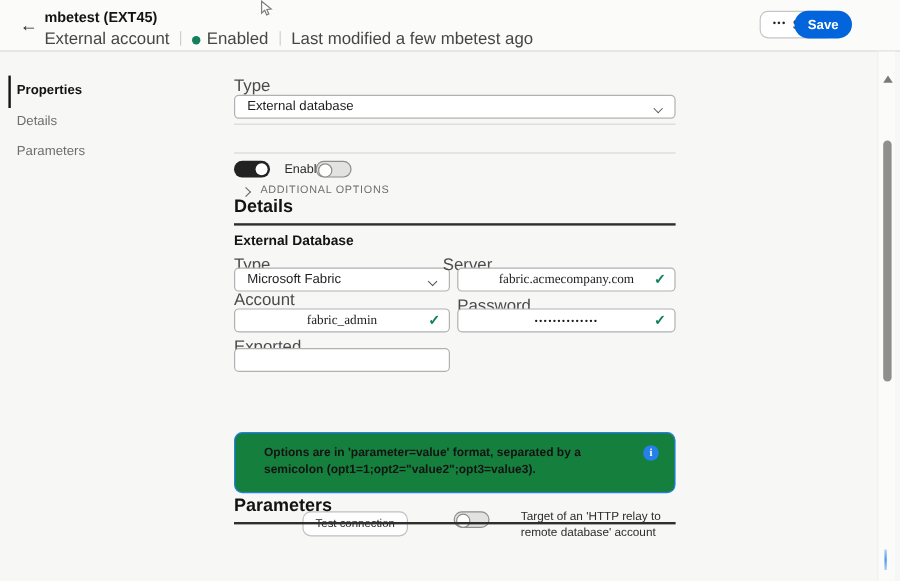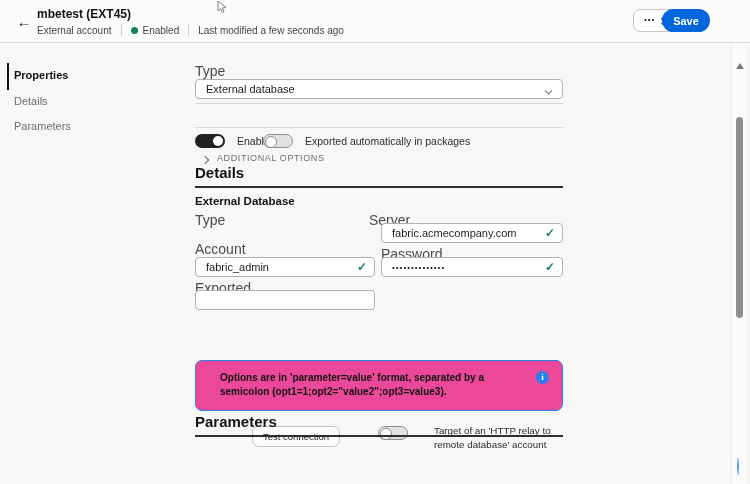--- a/index.html
+++ b/index.html
@@ -5,40 +5,40 @@
   * { margin:0; padding:0; box-sizing:border-box; }
   html,body { width:750px; height:484px; }
   body { font-family:"Liberation Sans", sans-serif; background:#f7f7f6; color:#2c2c2c; }
   .page { position:relative; width:750px; height:484px; overflow:hidden; background:#f7f7f6; }
 
   
   .header { position:absolute; top:0; left:0; width:750px; height:43px; background:#fbfbfa; border-bottom:1px solid #d9d9d9; }
   .back-btn { position:absolute; left:14px; top:11px; width:20px; height:20px; font-size:15px; color:#222; cursor:pointer; display:flex; align-items:center; justify-content:center; background:none; border:none; }
   .back-btn::before { content:"←"; }
   .hdr-title { position:absolute; left:37px; top:7px; font-size:12px; font-weight:bold; color:#131313; }
-  .hdr-sub { position:absolute; left:37px; top:24px; display:flex; align-items:center; gap:9px; font-size:10px; color:#464646; }
+  .hdr-sub { position:absolute; left:37px; top:24px; display:flex; align-items:center; gap:9px; font-size:14px; color:#464646; }
   .sep { width:1px; height:12px; background:#cfcfcf; }
   .status-dot { display:inline-block; width:7px; height:7px; border-radius:50%; background:#12805C; margin-right:5px; vertical-align:middle; }
   .more-btn { position:absolute; left:633px; top:9px; height:23px; padding:0 10px; background:#fff; border:1px solid #c6c6c6; border-radius:7px; font-size:11px; color:#222; display:flex; align-items:center; gap:5px; cursor:pointer; font-family:inherit; }
   .more-dots { font-size:8px; letter-spacing:1px; color:#222; position:relative; top:-1px; }
   .save-btn { position:absolute; left:662px; top:9px; width:48px; height:23px; background:#0265DC; color:#fff; border:none; border-radius:12px; font-size:11px; font-weight:bold; cursor:pointer; font-family:inherit; }
 
   
   .cursor { position:absolute; left:216px; top:0; width:12px; height:14px; opacity:.75; }
 
   
   .side-item { position:absolute; left:14px; font-size:11px; color:#6e6e6e; cursor:pointer; }
   .side-item.active { color:#131313; font-weight:bold; }
   .active-bar { position:absolute; left:7px; top:63px; width:2px; height:27px; background:#131313; }
 
   
   .content { position:absolute; left:195px; top:43px; width:368px; height:441px; }
   .flabel { font-size:14px; color:#4b4b4b; }
   .field { background:#fff; border:1px solid #b1b1b1; border-radius:4px; height:20px; font-size:11px; color:#1d1d1d; display:flex; align-items:center; padding:0 10px; position:relative; }
-  input.field { width:100%; font-family:Liberation Sans, sans-serif; }
+  input.field { width:100%; font-family:Liberation Serif, serif;text-align:center; }
   .dropdown { cursor:pointer; }
   .chev-down { position:absolute; right:10px; top:7px; width:7px; height:7px; border-right:1.6px solid #4b4b4b; border-bottom:1.6px solid #4b4b4b; transform:rotate(45deg) scale(.8); }
   .valid-check { position:absolute; right:8px; top:3px; color:#12805C; font-size:12px; font-weight:bold; }
   .valid-check::before { content:"✓"; }
   .divider { position:absolute; left:0; width:368px; height:1px; background:#d8d8d8; }
 
   .addopts { position:absolute; left:7px; top:110px; display:flex; align-items:flex-end; gap:9px; cursor:pointer; }
   .chev-right { width:6px; height:6px; border-right:1.4px solid #6e6e6e; border-top:1.4px solid #6e6e6e; transform:rotate(45deg); }
   .addopts-label { font-size:9px; letter-spacing:.6px; color:#6e6e6e; }
 
@@ -46,21 +46,21 @@
   .toggle.on { background:#222222; }
   .toggle.on::after { content:""; position:absolute; right:2px; top:2px; width:10px; height:10px; border-radius:50%; background:#fff; }
   .toggle.off { background:#e2e2e0; border:1px solid #8e8e8e; }
   .toggle.off::after { content:""; position:absolute; left:1px; top:1px; width:10px; height:10px; border-radius:50%; background:#fff; border:1px solid #8e8e8e; }
   .toggle-row { position:absolute; display:flex; align-items:center; gap:12px; font-size:10.5px; color:#2c2c2c; }
 
   .h-section { font-size:15px; font-weight:bold; color:#131313; }
   .h-rule { position:absolute; left:0; width:368px; height:2px; background:#2e2e2e; }
   .subhead { font-size:11.5px; font-weight:bold; color:#131313; }
 
-  .info-box { position:absolute; left:0; top:317px; width:368px; height:51px; border:1.5px solid #2680EB; border-radius:7px; background:#ec4899; }
+  .info-box { position:absolute; left:0; top:317px; width:368px; height:51px; border:1.5px solid #2680EB; border-radius:7px; background:#15803d; }
   .info-text { position:absolute; left:24px; top:10px; width:300px; font-size:10px; font-weight:bold; color:#131313; line-height:1.35; }
   .info-icon { position:absolute; right:13px; top:10px; width:13px; height:13px; border-radius:50%; background:#2680EB; color:#fff; font-size:9px; font-weight:bold; text-align:center; line-height:13px; cursor:pointer; }
   .info-icon::before { content:"i"; font-family:"Liberation Serif", serif; }
 
   .test-btn { position:absolute; left:57px; top:383px; height:21px; padding:0 10px; background:#fdfdfd; border:1px solid #c0c0c0; border-radius:7px; font-size:9.5px; color:#222; cursor:pointer; font-family:inherit; }
 
   .relay-row { position:absolute; left:183px; top:381px; display:flex; gap:26px; width:185px; }
   .relay-label { font-size:9.8px; line-height:1.45; color:#2c2c2c; }
 
   
@@ -75,21 +75,21 @@
 <div class="page">
 
   <div class="header">
     <button class="back-btn"></button>
     <div class="hdr-title">mbetest (EXT45)</div>
     <div class="hdr-sub">
       <span>External account</span>
       <span class="sep"></span>
       <span><span class="status-dot"></span><span>Enabled</span></span>
       <span class="sep"></span>
-      <span>Last modified a few seconds ago</span>
+      <span>Last modified a few mbetest ago</span>
     </div>
     <button class="more-btn">
       <span class="more-dots">•••</span>
       <span>Save</span>
     </button>
     <button class="save-btn">Save</button>
   </div>
 
   <svg class="cursor" viewBox="0 0 12 14">
     <path d="M2 1 L2 11 L4.6 8.6 L6.2 12.4 L8 11.6 L6.4 7.9 L10 7.6 Z" fill="#ffffff" stroke="#555" stroke-width="1"></path>
@@ -114,28 +114,31 @@
       <span class="addopts-label">ADDITIONAL OPTIONS</span>
     </div>
     <div class="divider" style="top:84px"></div>
 
     <div class="toggle-row" style="left:0;top:91px">
       <span class="toggle on"></span>
       <span>Enabled</span>
     </div>
     <div class="toggle-row" style="left:68px;top:91px">
       <span class="toggle off"></span>
-      <span>Exported automatically in packages</span>
     </div>
 
     <div class="h-section" style="position:absolute;left:0;top:121px">Details</div>
     <div class="h-rule" style="top:143px"></div>
     <div class="subhead" style="position:absolute;left:0;top:152px">External Database</div>
 
     <div class="flabel" style="position:absolute;left:0;top:169px">Type</div>
+    <div class="field dropdown" style="position:absolute;left:0;top:180px;width:180px">
+      <span>Microsoft Fabric</span>
+      <span class="chev-down"></span>
+    </div>
     <div class="flabel" style="position:absolute;left:174px;top:169px">Server</div>
     <div style="position:absolute;left:186px;top:180px;width:182px">
       <input class="field" value="fabric.acmecompany.com" style="">
       <span class="valid-check"></span>
     </div>
 
     <div class="flabel" style="position:absolute;left:0;top:198px">Account</div>
     <div style="position:absolute;left:0;top:214px;width:180px">
       <input class="field" value="fabric_admin" style="">
       <span class="valid-check"></span>

